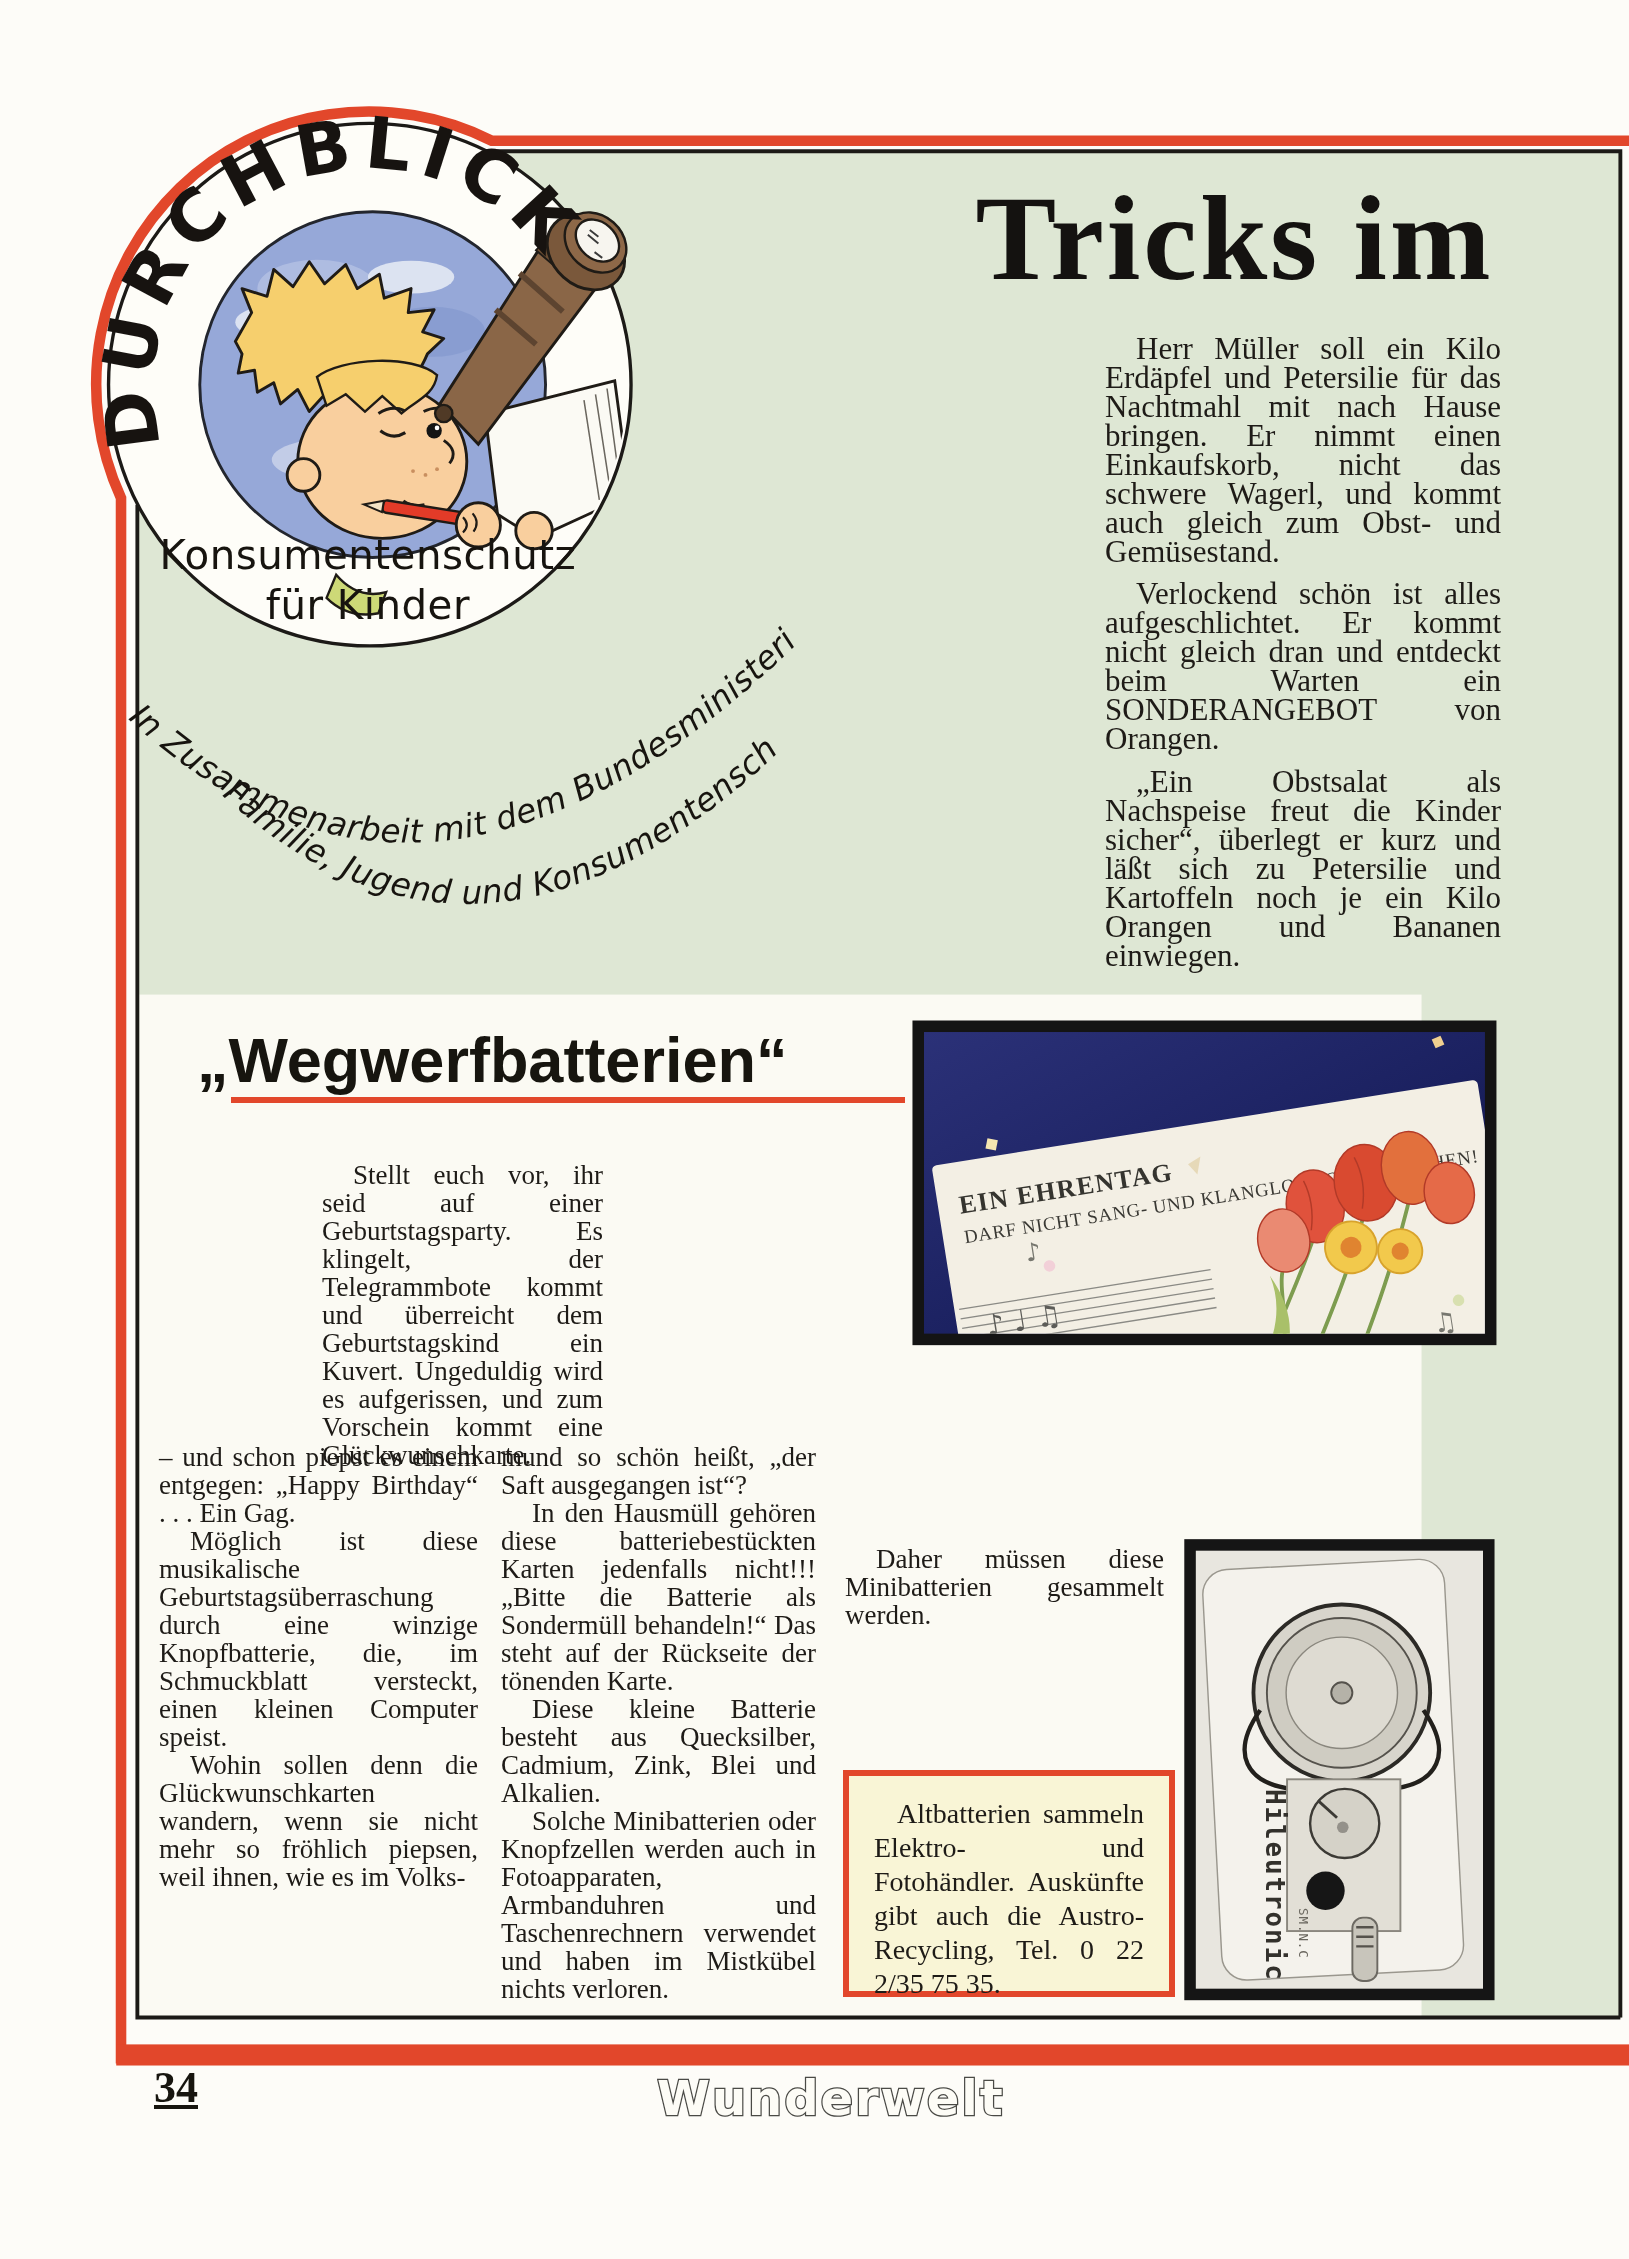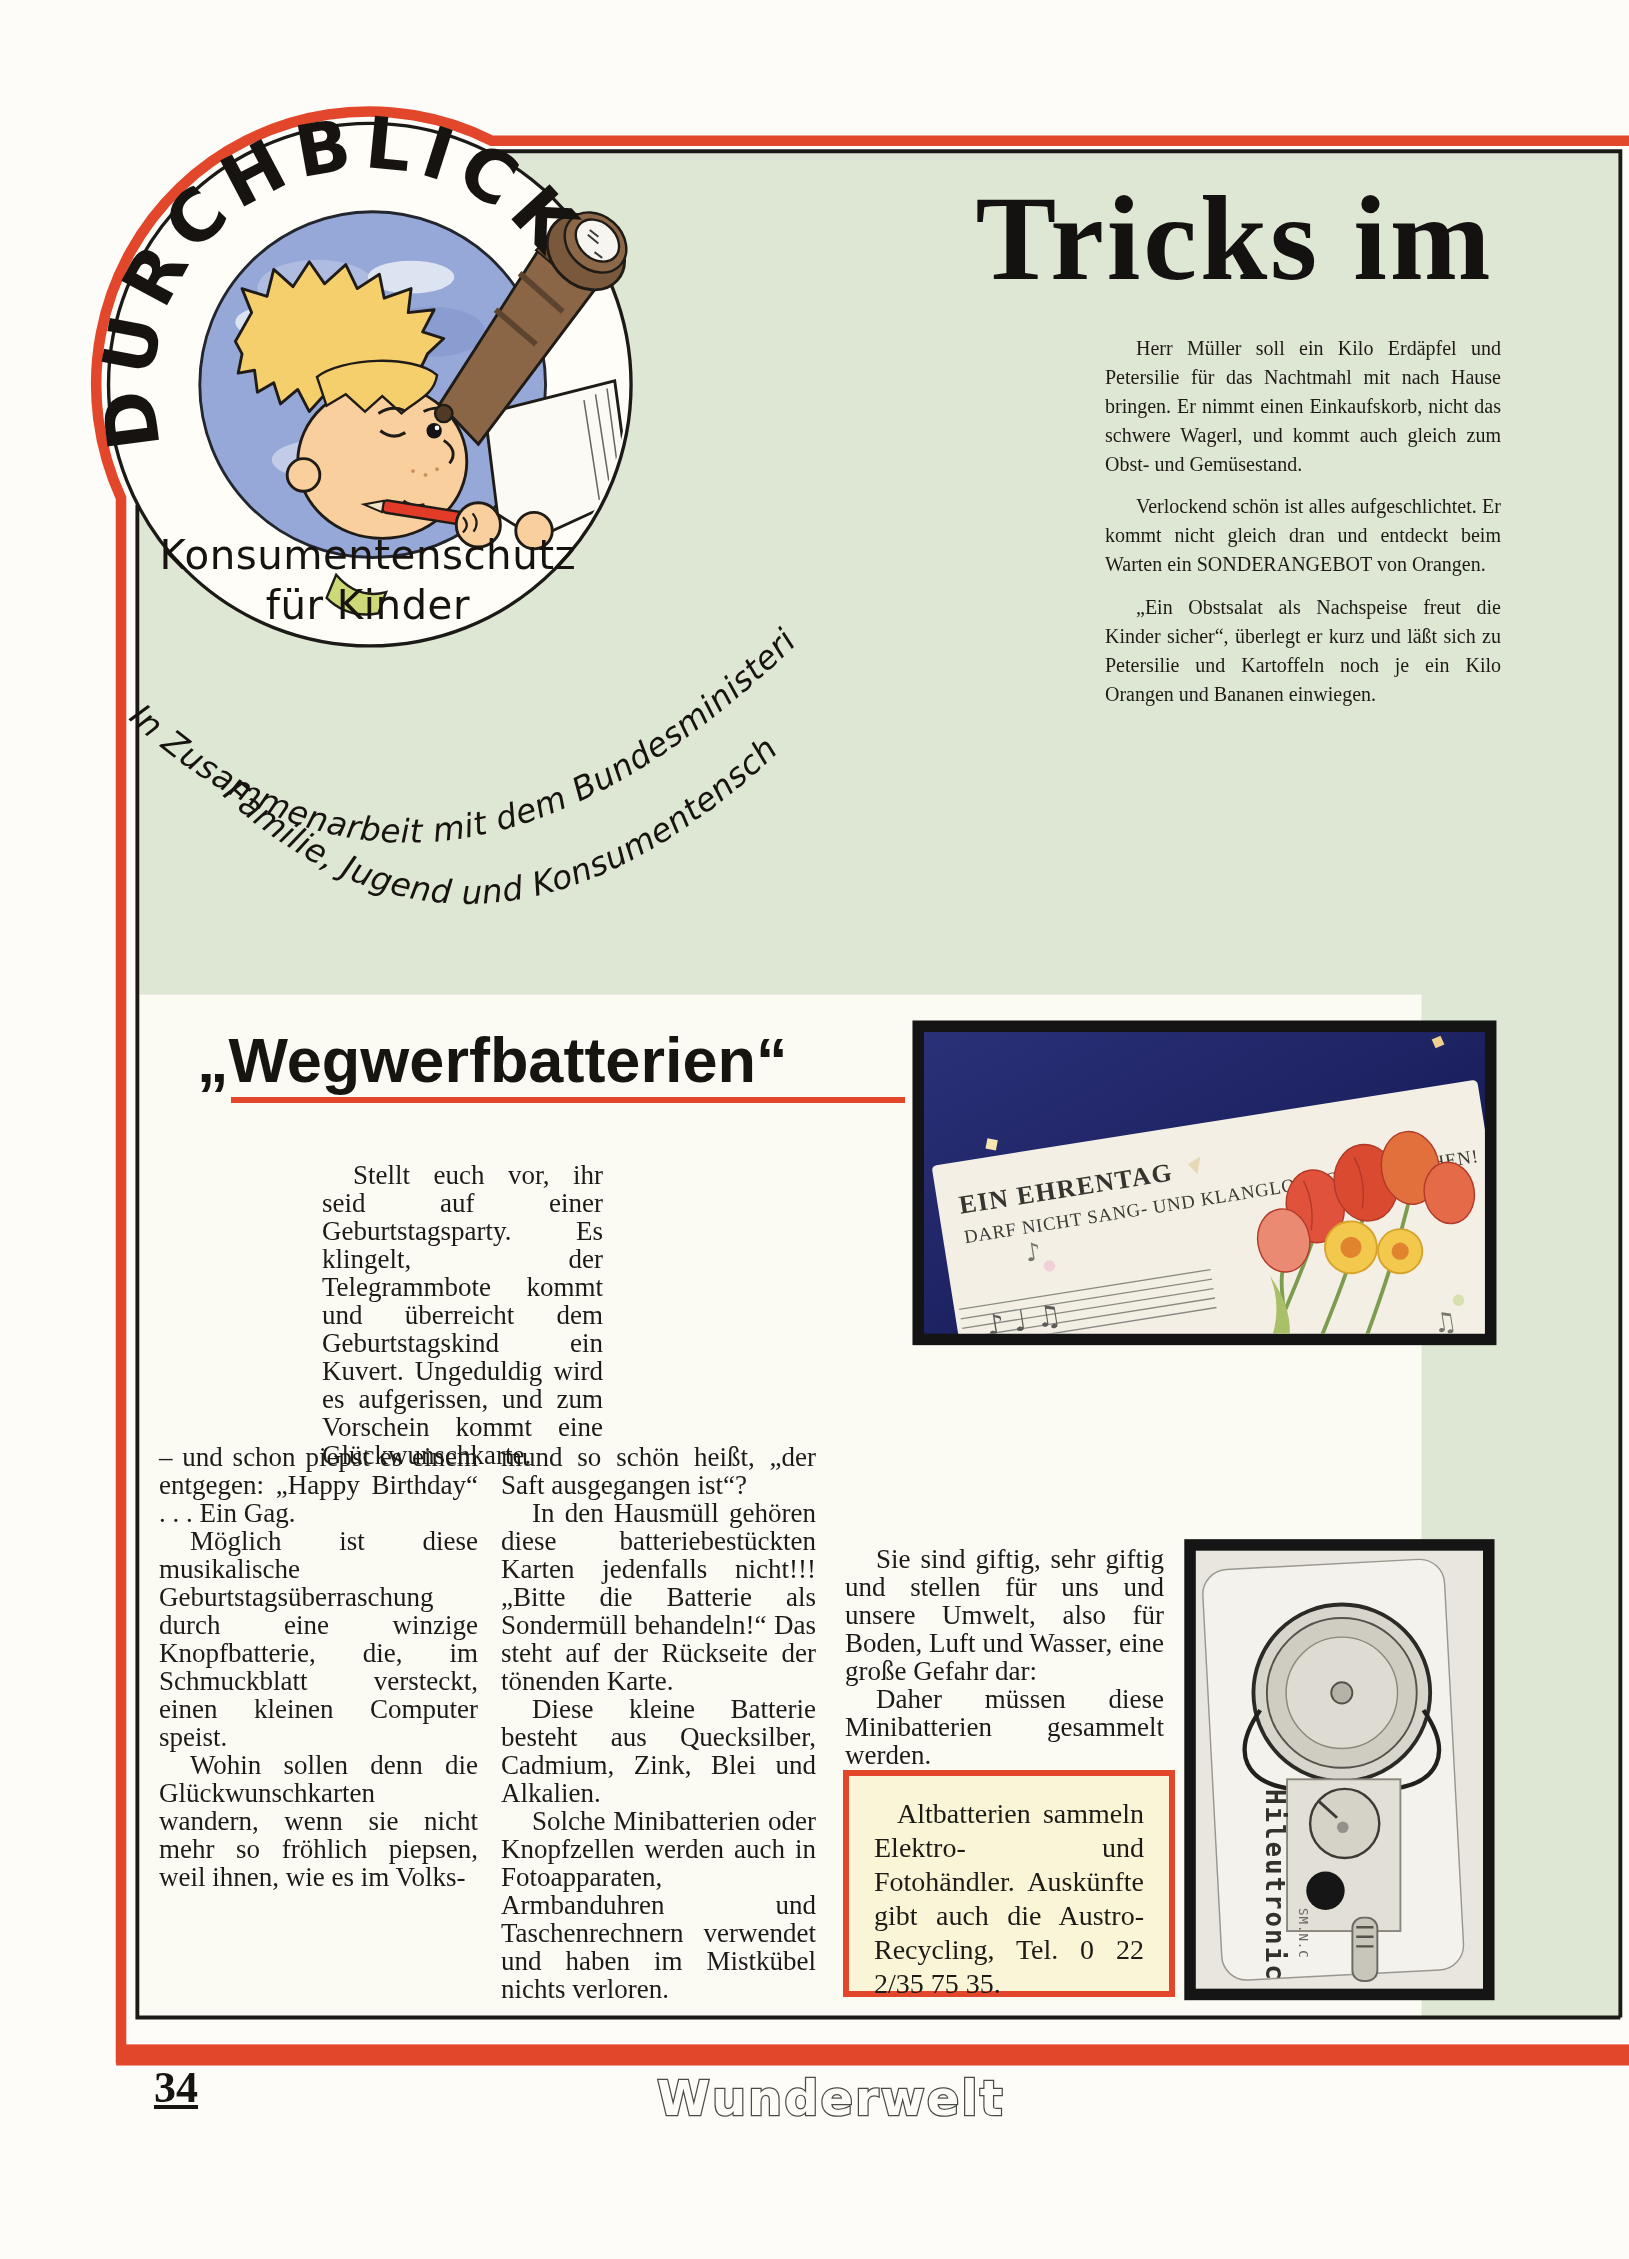--- a/index.html
+++ b/index.html
@@ -15,21 +15,21 @@
     hyphens:auto;-webkit-hyphens:auto;color:#1e1b17;
   }
   .serif-col p{margin:0;text-indent:31px;}
   .serif-col p.ni{text-indent:0;}
   .gap-paras p + p{margin-top:13.4px;}
   #headline{
     left:860px;top:178px;width:749px;text-align:center;
     font-family:"Liberation Serif",serif;font-weight:bold;font-size:121px;
     line-height:1;letter-spacing:2.9px;color:#141210;white-space:nowrap;
   }
-  #intro-col{left:1105px;top:334px;width:396px;font-size:20px;line-height:29px;}
+  #intro-col{left:1105px;top:334px;width:396px;font-size:31px;line-height:29px;}
   #battery-heading{
     left:197px;top:1024px;font-family:"Liberation Sans",sans-serif;
     font-weight:bold;font-size:63px;color:#17150f;letter-spacing:0px;white-space:nowrap;text-align:right;
   }
   #heading-underline{left:231px;top:1097px;width:674px;height:5.8px;background:#e2472b;}
   #battery-intro{left:322px;top:1161px;width:281px;font-size:27px;line-height:28px;}
   #col1{left:159px;top:1443px;width:319px;font-size:27px;line-height:28px;}
   #col2{left:501px;top:1443px;width:315px;font-size:27px;line-height:28px;}
   #col3{left:845px;top:1545px;width:319px;font-size:27px;line-height:28px;}
   #info-box{
@@ -249,21 +249,20 @@
       <p>Möglich ist diese musikalische Geburtstagsüberraschung durch eine winzige Knopfbatterie, die, im Schmuckblatt versteckt, einen kleinen Computer speist.</p>
       <p>Wohin sollen denn die Glückwunschkarten wandern, wenn sie nicht mehr so fröhlich piepsen, weil ihnen, wie es im Volks-</p>
     </div>
   <div id="col2" class="abs serif-col">
       <p class="ni">mund so schön heißt, „der Saft ausgegangen ist“?</p>
       <p>In den Hausmüll gehören diese batteriebestückten Karten jedenfalls nicht!!! „Bitte die Batterie als Sondermüll behandeln!“ Das steht auf der Rückseite der tönenden Karte.</p>
       <p>Diese kleine Batterie besteht aus Quecksilber, Cadmium, Zink, Blei und Alkalien.</p>
       <p>Solche Minibatterien oder Knopfzellen werden auch in Fotoapparaten, Armbanduhren und Taschenrechnern verwendet und haben im Mistkübel nichts verloren.</p>
     </div>
   <div id="col3" class="abs serif-col">
-      <p>Sie sind giftig, sehr giftig und stellen für uns und unsere Umwelt, also für Boden, Luft und Wasser, eine große Gefahr dar:</p>
       <p>Daher müssen diese Minibatterien gesammelt werden.</p>
     </div>
 
   <div id="info-box" class="abs">
     <div class="txt">Altbatterien sammeln Elektro- und Fotohändler. Auskünfte gibt auch die Austro-Recycling, Tel. 0 22 2/35 75 35.</div>
   </div>
 
   <div id="page-number" class="abs">34</div>
 
 </div>

